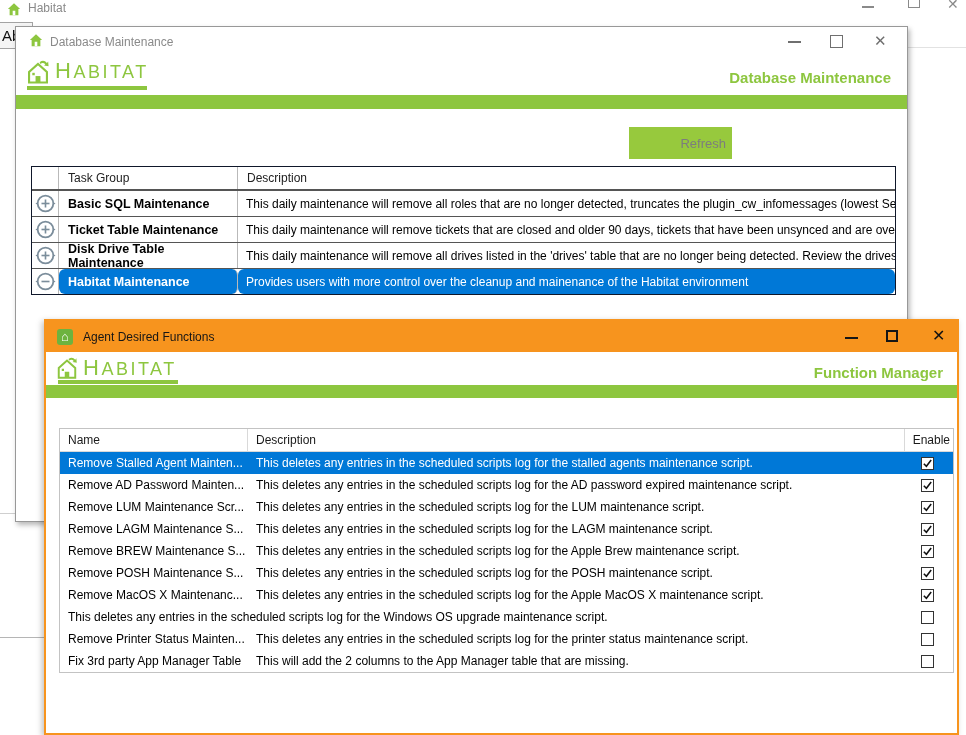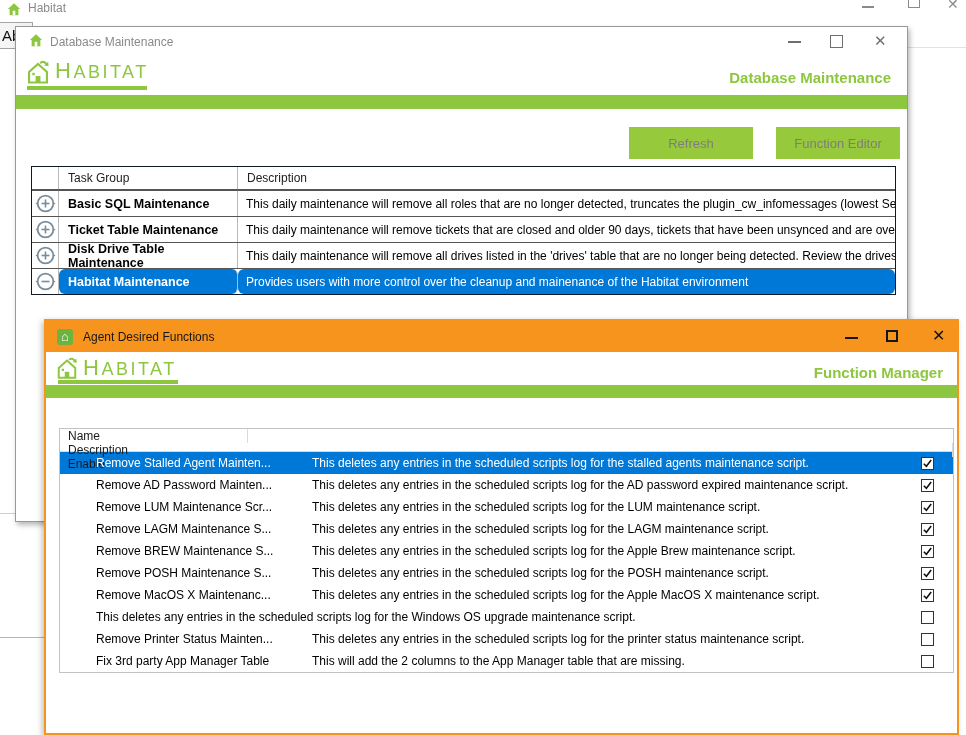--- a/index.html
+++ b/index.html
@@ -33,22 +33,22 @@
              border:1px solid #989898;box-shadow:2px 3px 5px rgba(0,0,0,.28);z-index:2;}
   .db-title-icon{position:absolute;left:13px;top:6px;}
   .db-title-text{position:absolute;left:34px;top:8px;font-size:12px;color:#8a8a8a;}
   .db-min{position:absolute;left:772px;top:14px;width:13px;height:2px;background:#6f6f6f;}
   .db-max{position:absolute;left:814px;top:8px;width:11px;height:11px;border:1px solid #6f6f6f;}
   .db-close{position:absolute;left:858px;top:5px;font-size:15px;color:#6f6f6f;}
   .db-brand{left:9px;top:32px;}
   .db-brand-underline{left:11px;top:59px;width:120px;}
   .db-hdr-title{right:16px;top:42px;}
   .db-greenbar{top:68px;}
-  .grn-btn{position:absolute;top:100px;width:124px;height:32px;background:#97C93D;border:none;
-           color:#7d7d7d;font-size:13px;font-family:inherit;text-align:center;line-height:32px;cursor:default;}
+  .grn-btn{position:absolute;top:100px;width:103px;height:32px;background:#97C93D;border:none;
+           color:#7d7d7d;font-size:13px;font-family:inherit;text-align:right;line-height:32px;cursor:default;}
 
   .db-table{position:absolute;left:15px;top:139px;width:863px;border:1px solid #0f172a;background:#fff;}
   .db-thead{display:flex;height:22px;border-bottom:1px solid #555;}
   .db-th{font-size:12px;color:#222;display:flex;align-items:center;padding-left:9px;box-sizing:border-box;}
   .db-th.icon-col,.db-td.icon-col{width:27px;padding-left:0;justify-content:center;border-right:1px solid #b9b9b9;}
   .db-th.name-col,.db-td.name-col{width:179px;border-right:1px solid #b9b9b9;}
   .db-th.desc-col,.db-td.desc-col{flex:1;min-width:0;border-right:none;}
   .db-row{display:flex;height:25px;border-top:1px solid #555;}
   .db-td{display:flex;align-items:center;box-sizing:border-box;font-size:12px;color:#000;}
   .db-td.name-col{font-weight:bold;font-size:12.5px;padding-left:9px;}
@@ -64,28 +64,28 @@
   .fn-title-text{margin-left:10px;font-size:12px;color:#161616;}
   .fn-min{position:absolute;left:799px;top:16px;width:13px;height:2px;background:#161616;}
   .fn-max{position:absolute;left:840px;top:9px;width:12px;height:12px;border:2px solid #161616;box-sizing:border-box;}
   .fn-close{position:absolute;left:886px;top:5px;font-size:16px;font-weight:bold;color:#111;}
   .fn-brand{left:9px;top:35px;}
   .fn-brand-underline{left:12px;top:59px;width:120px;}
   .fn-hdr-title{right:14px;top:43px;}
   .fn-greenbar{top:64px;height:13px;}
 
   .fn-table{position:absolute;left:13px;top:107px;width:893px;border:1px solid #c3c3c3;background:#fff;}
-  .fn-thead{display:flex;height:22px;border-bottom:1px solid #d9d9d9;flex-direction:column;}
+  .fn-thead{display:flex;height:22px;border-bottom:1px solid #d9d9d9;}
   .fn-th{font-size:12px;color:#1a1a1a;display:flex;align-items:center;padding-left:8px;box-sizing:border-box;}
   .fn-th.name-col,.fn-td.name-col{width:188px;}
   .fn-th.name-col,.fn-th.desc-col{border-right:1px solid #d9d9d9;}
   .fn-th.desc-col,.fn-td.desc-col{flex:1;min-width:0;}
   .fn-th.enable-col,.fn-td.enable-col{width:48px;justify-content:flex-end;padding-right:3px;}
   .fn-row{display:flex;height:22px;}
-  .fn-td{display:flex;align-items:center;box-sizing:border-box;font-size:12px;color:#000;padding-left:8px;margin-left:28px;}
+  .fn-td{display:flex;align-items:center;box-sizing:border-box;font-size:12px;color:#000;padding-left:8px;}
   .fn-td.desc-col{white-space:nowrap;overflow:hidden;}
   .fn-td.enable-col{padding-left:0;justify-content:center;}
   .fn-row.selected{background:#0078D7;}
   .fn-row.selected .fn-td{color:#fff;}
   .checkbox{width:13px;height:13px;border:1px solid #333;background:#fff;display:flex;
             align-items:center;justify-content:center;box-sizing:border-box;}
 </style>
 </head>
 <body>
 
@@ -127,21 +127,20 @@
         <rect x="9" y="17" width="3" height="3" fill="#8DC63F"></rect>
         <path d="M18 4 Q23 0 27 5 L28.5 3 L29 9 L23.5 8 L25 6.5 Q22 3.5 19 6 Z" fill="#8DC63F"></path>
       </svg>
       <span class="brand-text">HABITAT</span>
     </div>
     <div class="brand-underline db-brand-underline"></div>
     <div class="hdr-title db-hdr-title">Database Maintenance</div>
     <div class="greenbar db-greenbar"></div>
 
     <button class="grn-btn" style="left:613px;">Refresh</button>
-    <button class="grn-btn" style="left:760px;">Function Editor</button>
 
     <div class="db-table">
       <div class="db-thead">
         <div class="db-th icon-col"></div>
         <div class="db-th name-col">Task Group</div>
         <div class="db-th desc-col">Description</div>
       </div>
       <div id="db-rows">
           <div class="db-row">
             <div class="db-td icon-col">

